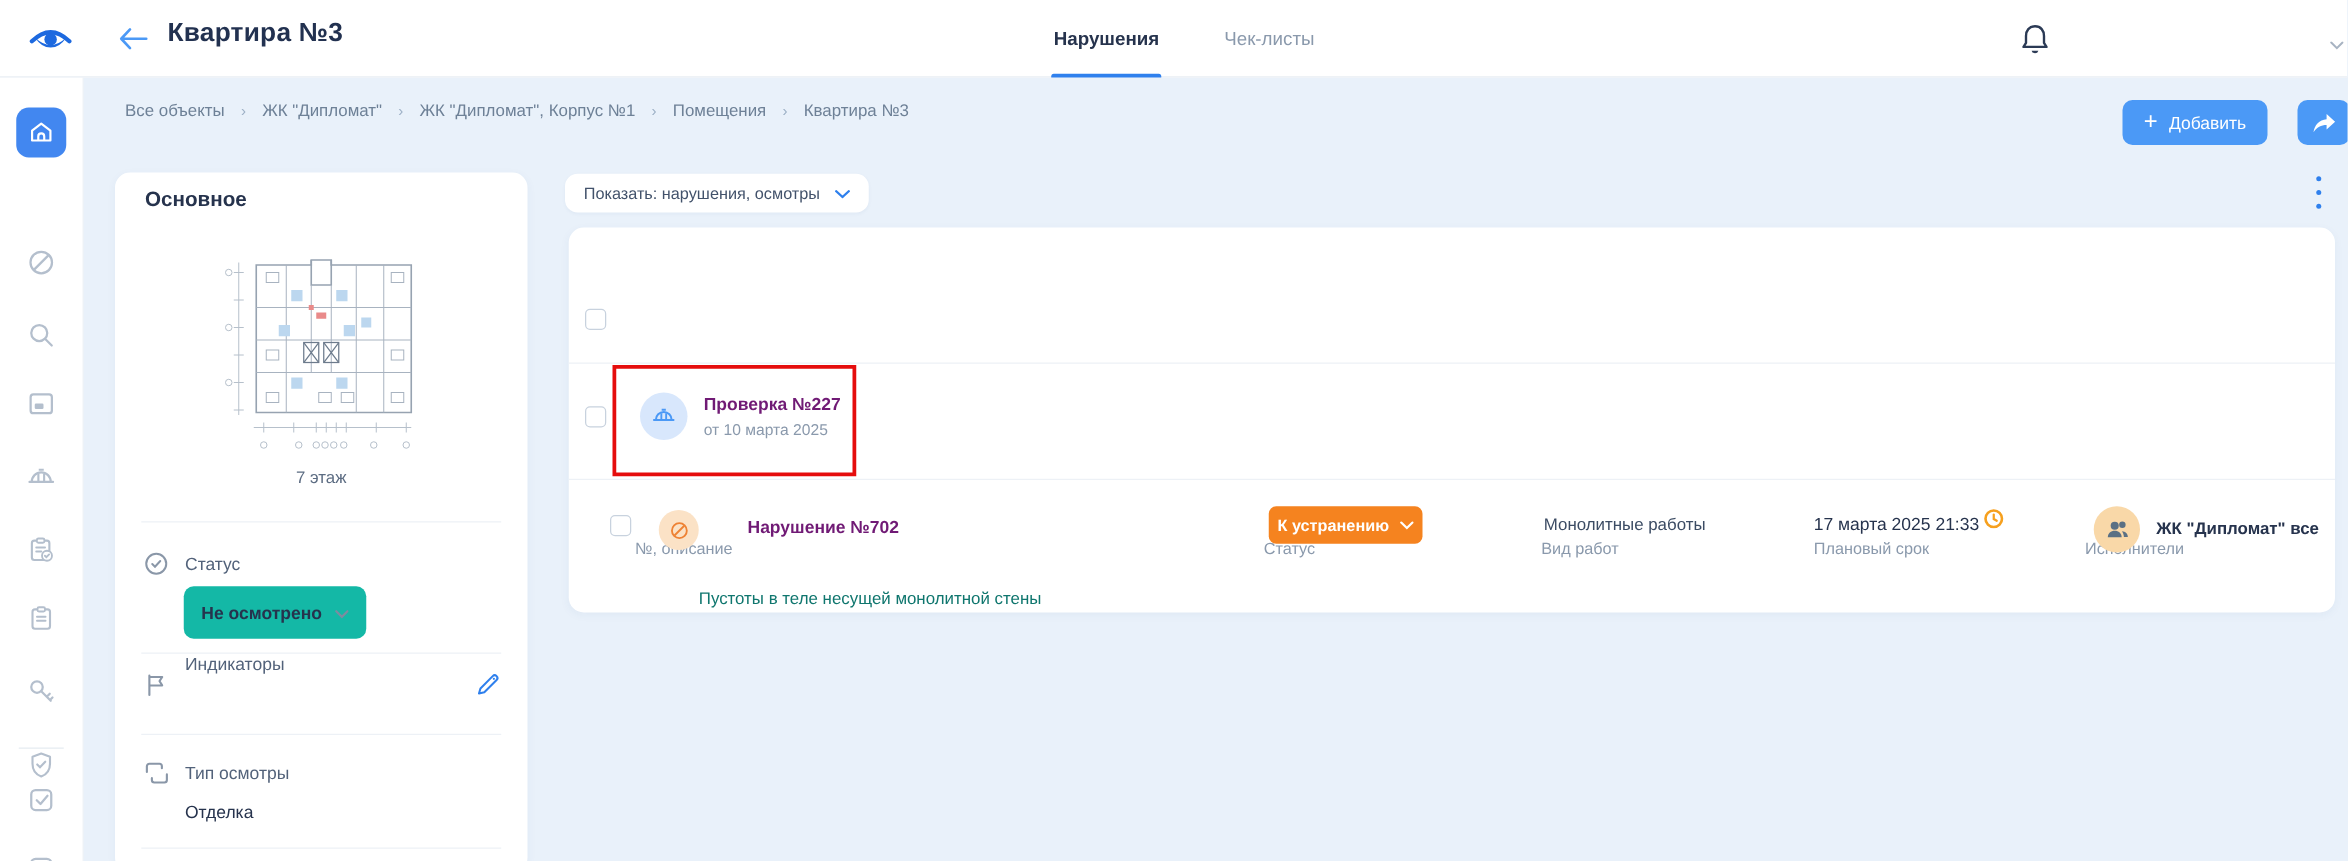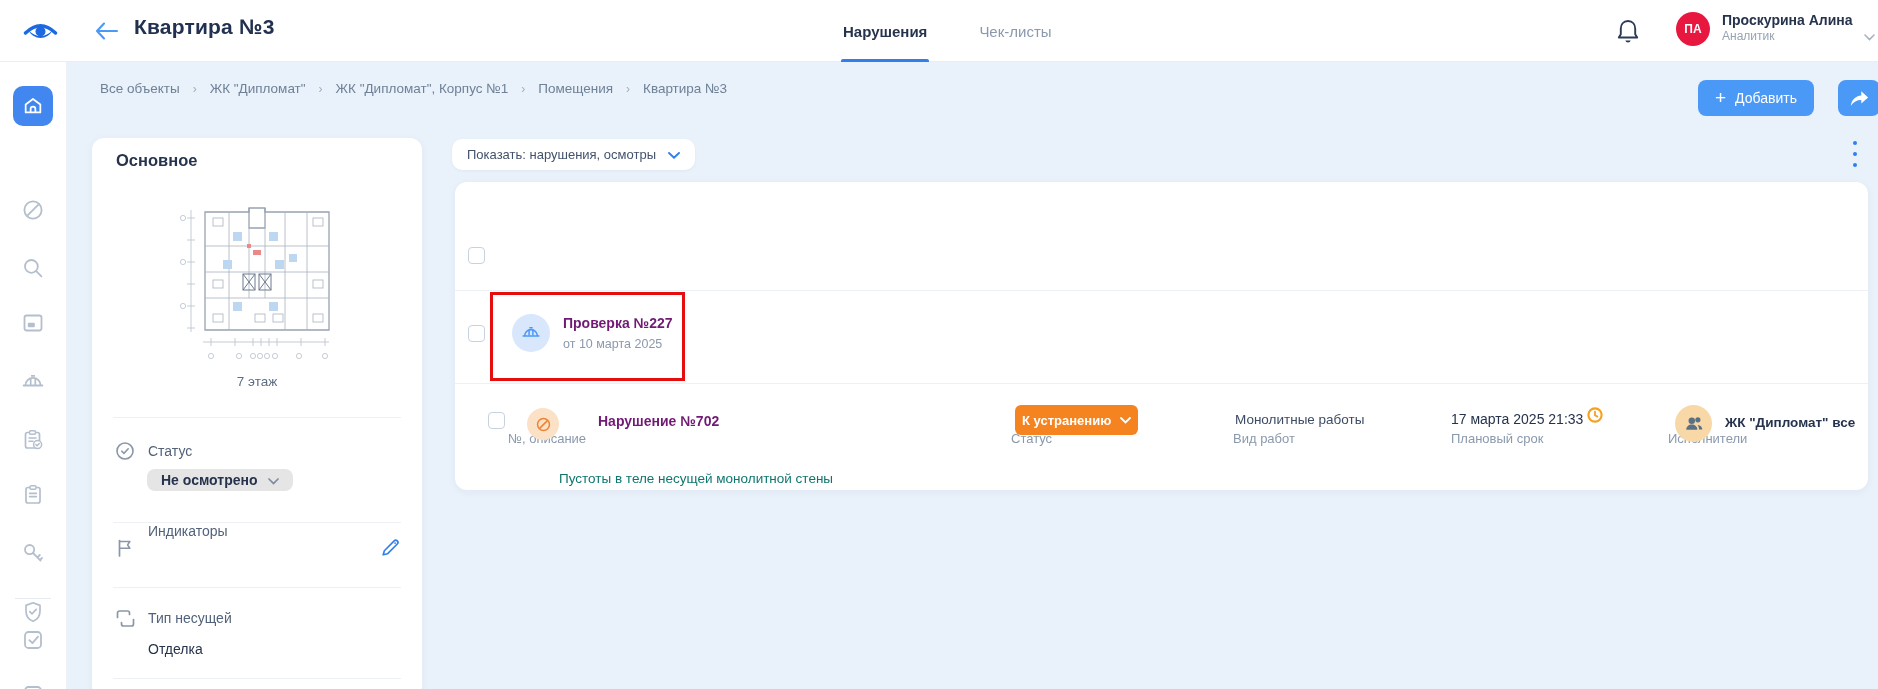--- a/index.html
+++ b/index.html
@@ -37,21 +37,21 @@
   .rail-divider { position:absolute; left:15px; width:36px; height:1px; background:#e5ebf1; }
 
   
   .info-card { position:absolute; left:92px; top:138px; width:330px; height:560px; background:#fff; border-radius:12px; box-shadow:0 2px 8px rgba(44,80,140,.05); z-index:4; }
   .info-title { position:absolute; left:24px; top:13px; font-size:16.5px; font-weight:bold; color:#26334d; }
   .plan-wrap { position:absolute; left:85px; top:64px; width:160px; height:168px; }
   .plan-caption { position:absolute; left:0; top:236px; width:330px; text-align:center; font-size:13.5px; color:#5d6d83; }
   .divider { position:absolute; left:21px; width:288px; height:1px; background:#edf1f6; }
   .prop-icon { position:absolute; left:23px; width:20px; height:20px; color:#8a97a8; }
   .prop-label { position:absolute; left:56px; font-size:14px; color:#52627a; }
-  .status-pill { position:absolute; left:55px; top:331px; height:22px; background:#e5e5e5; border:none; border-radius:8px; font-family:inherit; font-size:14px; font-weight:bold; color:#26334d; display:flex; align-items:center; gap:10px; padding:0 14px; cursor:pointer; }
+  .status-pill { position:absolute; left:55px; top:331px; height:42px; background:#14b8a6; border:none; border-radius:8px; font-family:inherit; font-size:14px; font-weight:bold; color:#26334d; display:flex; align-items:center; gap:10px; padding:0 14px; cursor:pointer; }
   .pill-caret { color:#7d8ca0; }
   .pencil-btn { position:absolute; left:288px; top:400px; width:22px; height:22px; cursor:pointer; }
   .prop-value { position:absolute; left:56px; font-size:14px; color:#26334d; }
 
   
   .filter-pill { position:absolute; left:452px; top:139px; height:31px; background:#fff; border:none; border-radius:10px; font-family:inherit; font-size:13px; color:#42526b; display:flex; align-items:center; gap:12px; padding:0 15px; cursor:pointer; box-shadow:0 1px 3px rgba(44,80,140,.05); z-index:4; }
   .filter-caret { color:#2f80ed; }
   .kebab { position:absolute; left:1849px; top:141px; width:12px; height:26px; display:flex; flex-direction:column; align-items:center; justify-content:space-between; cursor:pointer; z-index:4; }
   .kebab span { width:4px; height:4px; border-radius:50%; background:#2f80ed; }
 
@@ -100,27 +100,20 @@
   <div class="top-tabs">
     <div class="top-tab active">Нарушения</div>
     <div class="top-tab">Чек-листы</div>
   </div>
 
   <div class="bell">
     <svg width="24" height="27" viewBox="0 0 24 27">
       <path d="M12 3 C7.3 3 4.8 6.6 4.8 10.7 V16.3 L2.8 19.5 H21.2 L19.2 16.3 V10.7 C19.2 6.6 16.7 3 12 3 Z" fill="none" stroke="#2b3a55" stroke-width="1.9" stroke-linejoin="round"></path>
       <path d="M9.3 22.5 a2.8 2.8 0 0 0 5.4 0 Z" fill="#2b3a55"></path>
     </svg>
-  </div>
-  <div class="user-chip">
-    <div class="user-avatar">ПА</div>
-    <div>
-      <div class="user-name">Проскурина Алина</div>
-      <div class="user-role">Аналитик</div>
-    </div>
   </div>
   <div class="user-caret">
     <svg width="11" height="7" viewBox="0 0 11 7">
         <path d="M1 1 L5.5 5.5 L10 1" fill="none" stroke="#a7b3c2" stroke-width="1.6" stroke-linecap="round"></path>
       </svg>
   </div>
 </div>
 
 <div class="breadcrumb">
   <span class="crumb">Все объекты</span>
@@ -330,21 +323,21 @@
   </div>
 
   <div class="divider" style="top:449px"></div>
 
   <div class="prop-icon" style="top:470px">
     <svg width="21" height="21" viewBox="0 0 21 21">
         <path d="M2.5 9.5 V5 a2 2 0 0 1 2-2 h8 a2 2 0 0 1 2 2 v1.5" fill="none" stroke="currentColor" stroke-width="1.7" stroke-linecap="round"></path>
         <path d="M18.5 11.5 v4.5 a2 2 0 0 1-2 2 h-8 a2 2 0 0 1-2-2 v-1.5" fill="none" stroke="currentColor" stroke-width="1.7" stroke-linecap="round"></path>
       </svg>
   </div>
-  <div class="prop-label" style="top:472px">Тип несущей</div>
+  <div class="prop-label" style="top:472px">Тип осмотры</div>
   <div class="prop-value" style="top:503px">Отделка</div>
 
   <div class="divider" style="top:540px"></div>
 </div>
 
 <button class="filter-pill">
   <span>Показать: нарушения, осмотры</span>
   <span class="filter-caret">
     <svg width="12" height="7" viewBox="0 0 12 7">
         <path d="M1 1 L6 5.6 L11 1" fill="none" stroke="#2f80ed" stroke-width="1.9" stroke-linecap="round"></path>

